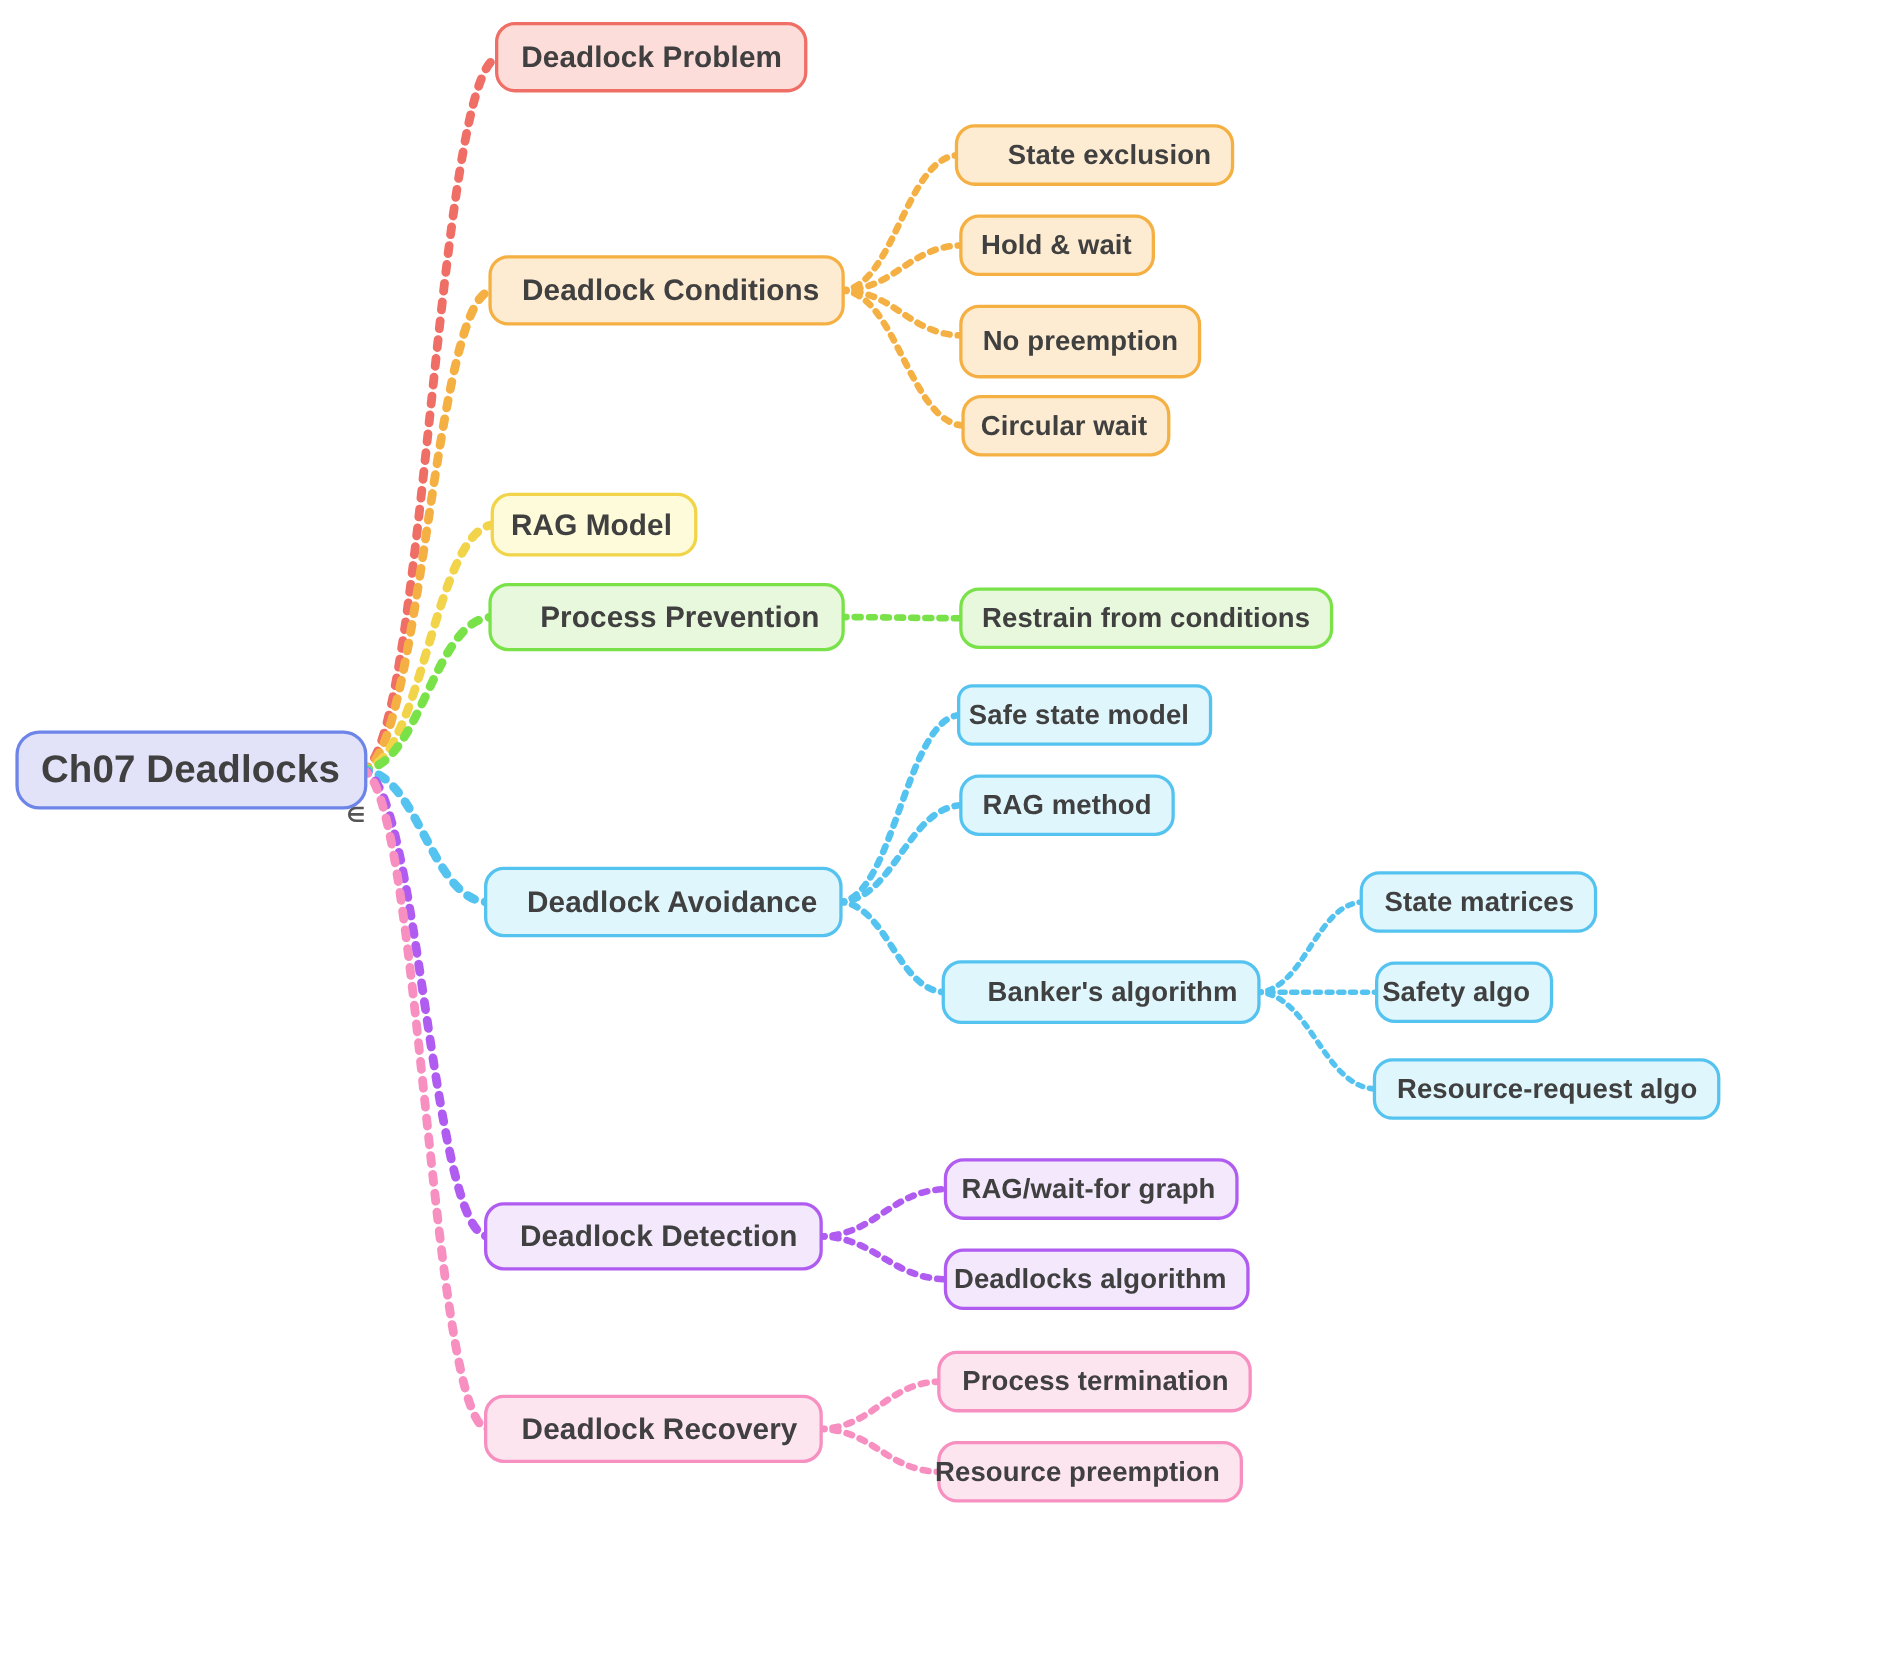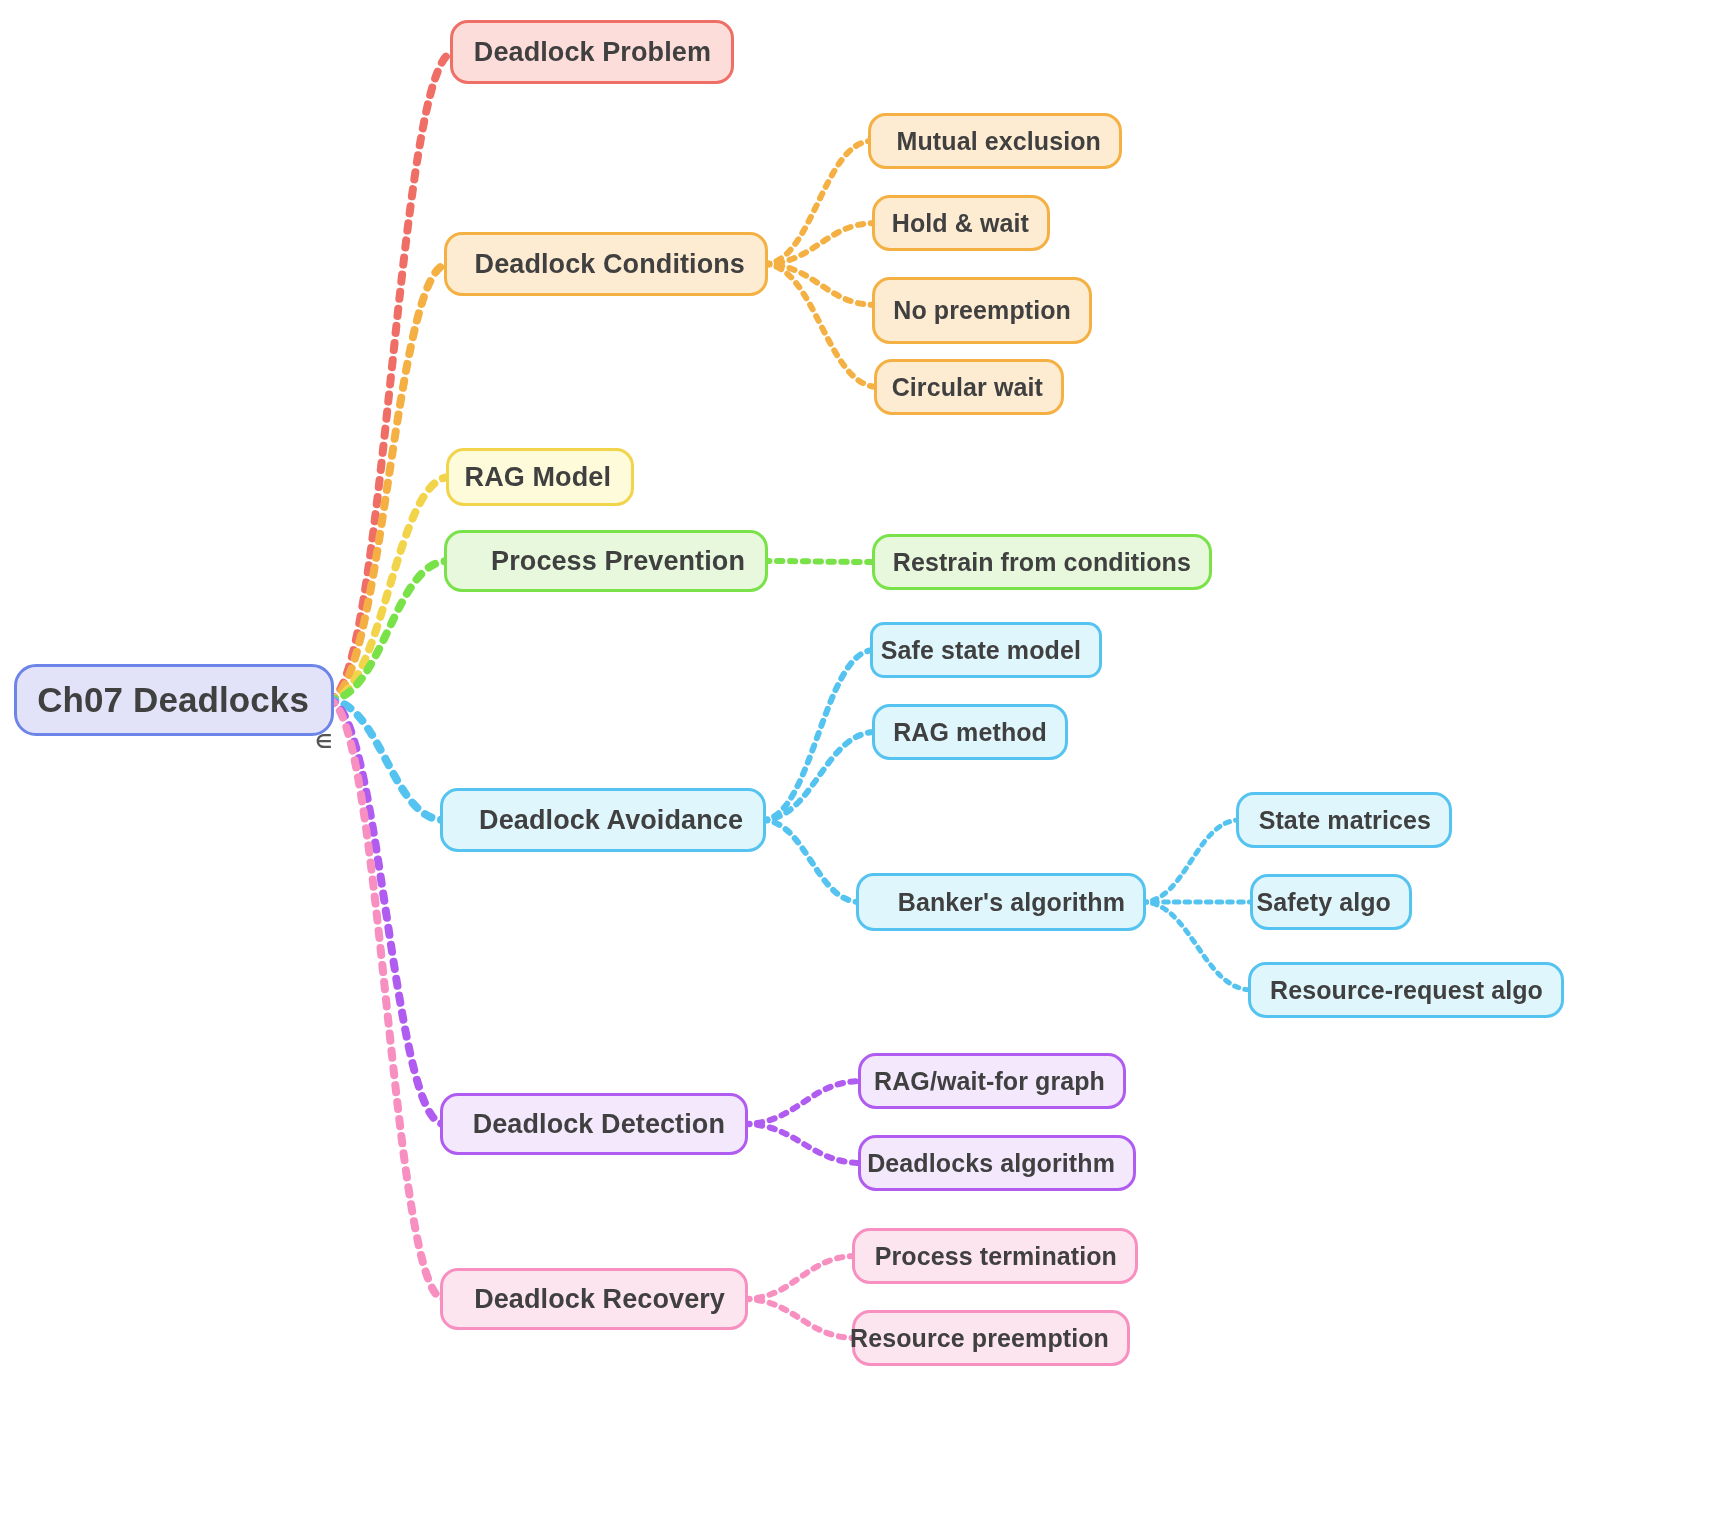--- a/index.html
+++ b/index.html
@@ -49,21 +49,21 @@
         <span>Ch07 Deadlocks</span>
       </div>
       <div class="tick" style="left: 315px; top: 730px;">∈</div>
       <div class="node lvl1" style="left: 450px; top: 20px; width: 284px; height: 64px; background: rgb(253, 221, 217); border-color: rgb(239, 110, 102);">
         <span>Deadlock Problem</span>
       </div>
       <div class="node lvl1" style="left: 444px; top: 232px; width: 324px; height: 64px; background: rgb(253, 236, 210); border-color: rgb(245, 176, 67);">
         <span>Deadlock Conditions</span>
       </div>
       <div class="node lvl2" style="left: 868px; top: 113px; width: 254px; height: 56px; background: rgb(253, 236, 210); border-color: rgb(245, 176, 67);">
-        <span>Mutual exclusion</span>
+        <span>State exclusion</span>
       </div>
       <div class="node lvl2" style="left: 872px; top: 195px; width: 178px; height: 56px; background: rgb(253, 236, 210); border-color: rgb(245, 176, 67);">
         <span>Hold &amp; wait</span>
       </div>
       <div class="node lvl2" style="left: 872px; top: 277px; width: 220px; height: 67px; background: rgb(253, 236, 210); border-color: rgb(245, 176, 67);">
         <span>No preemption</span>
       </div>
       <div class="node lvl2" style="left: 874px; top: 359px; width: 190px; height: 56px; background: rgb(253, 236, 210); border-color: rgb(245, 176, 67);">
         <span>Circular wait</span>
       </div>

